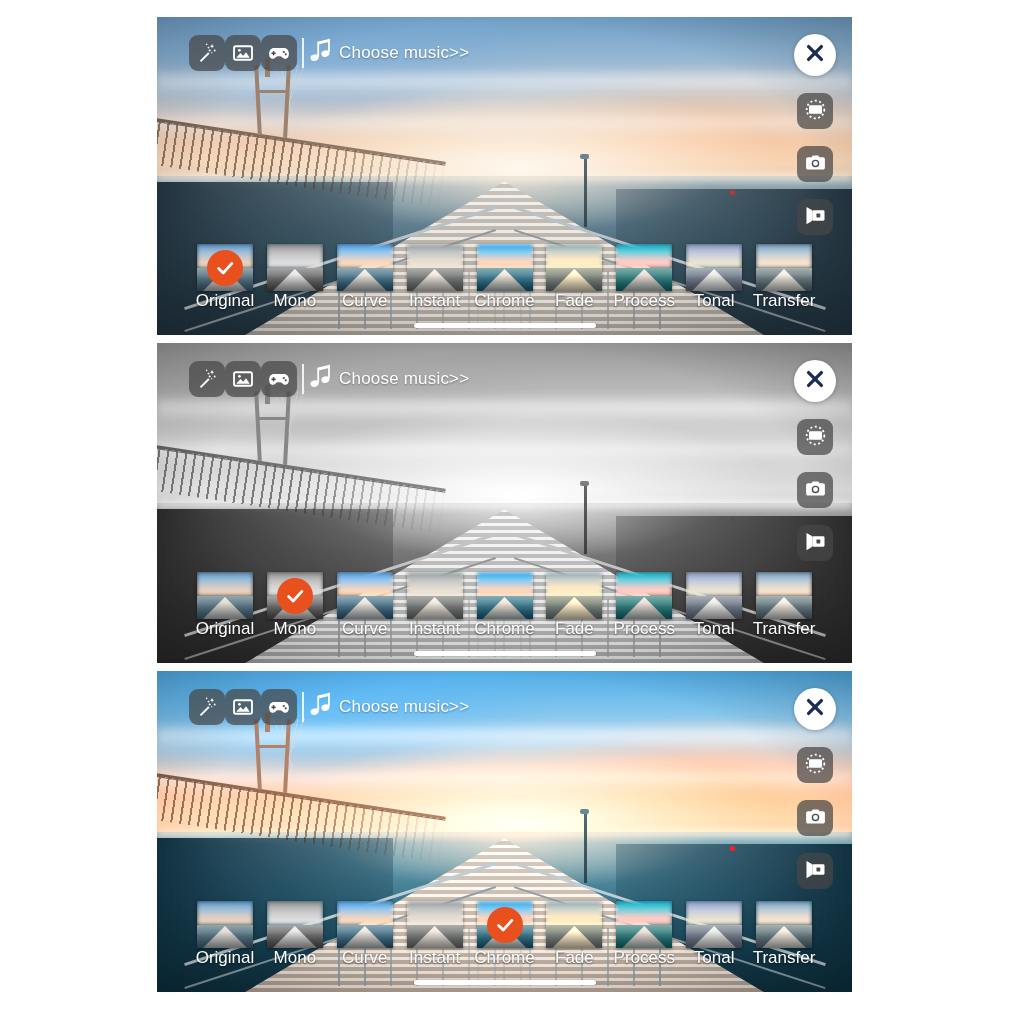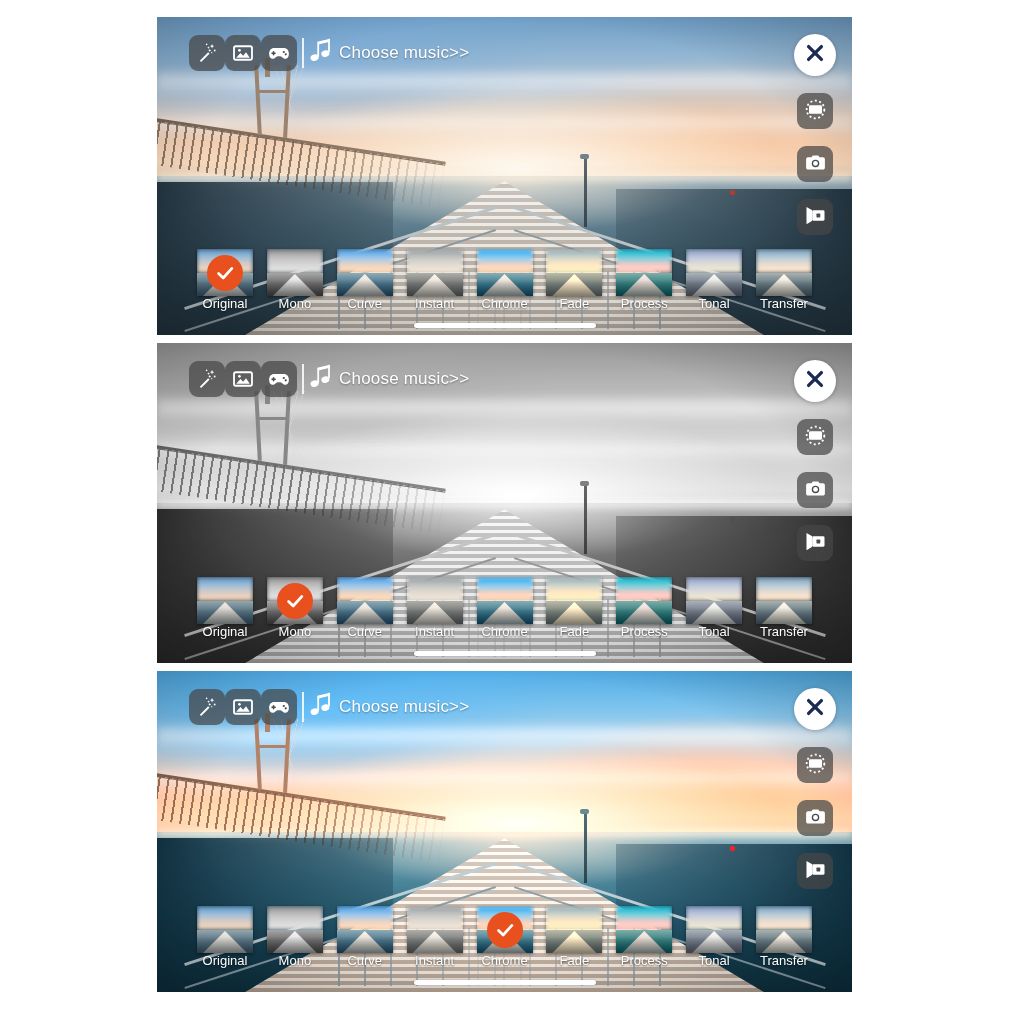--- a/index.html
+++ b/index.html
@@ -193,21 +193,21 @@
   .fthumb.f-fade .mini{filter:sepia(.45) saturate(1.25) contrast(.95) brightness(1.06);}
   .fthumb.f-process .mini{filter:hue-rotate(-26deg) saturate(1.9) contrast(1.05);}
   .fthumb.f-tonal .mini{filter:saturate(.55) hue-rotate(18deg) brightness(1.1) contrast(.94);}
   .fthumb.f-transfer .mini{filter:saturate(.8) sepia(.12) brightness(1.05);}
   .check{
     position:absolute;left:50%;top:50%;transform:translate(-50%,-50%);
     width:36px;height:36px;border-radius:50%;
     display:flex;align-items:center;justify-content:center;
   }
   .flabel{
-    margin-top:0;color:#fff;font-size:13px;white-space:nowrap;
+    margin-top:0;color:#fff;font-size:17px;white-space:nowrap;
     text-shadow:0 1px 2px rgba(0,0,0,.6);
   }
   .homebar{
     position:absolute;left:50%;bottom:7px;transform:translateX(-50%);
     width:182px;height:5px;border-radius:3px;background:#fff;z-index:6;
     box-shadow:0 0 2px rgba(0,0,0,.25);
   }
 </style>
 </head>
 <body>

